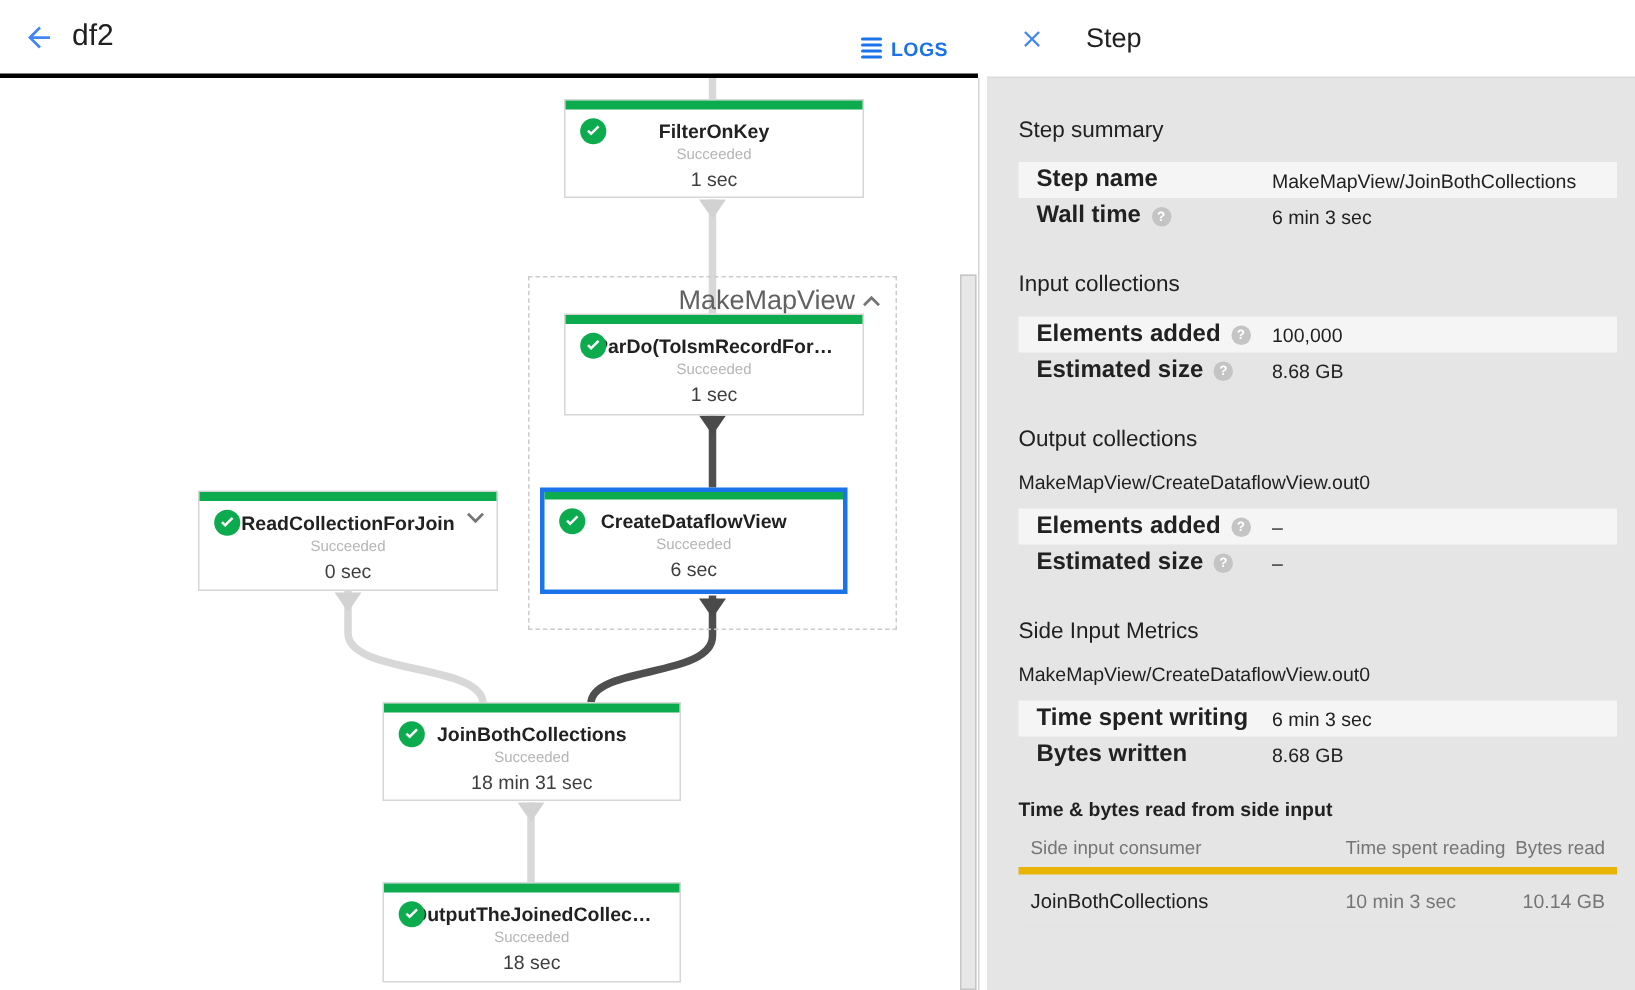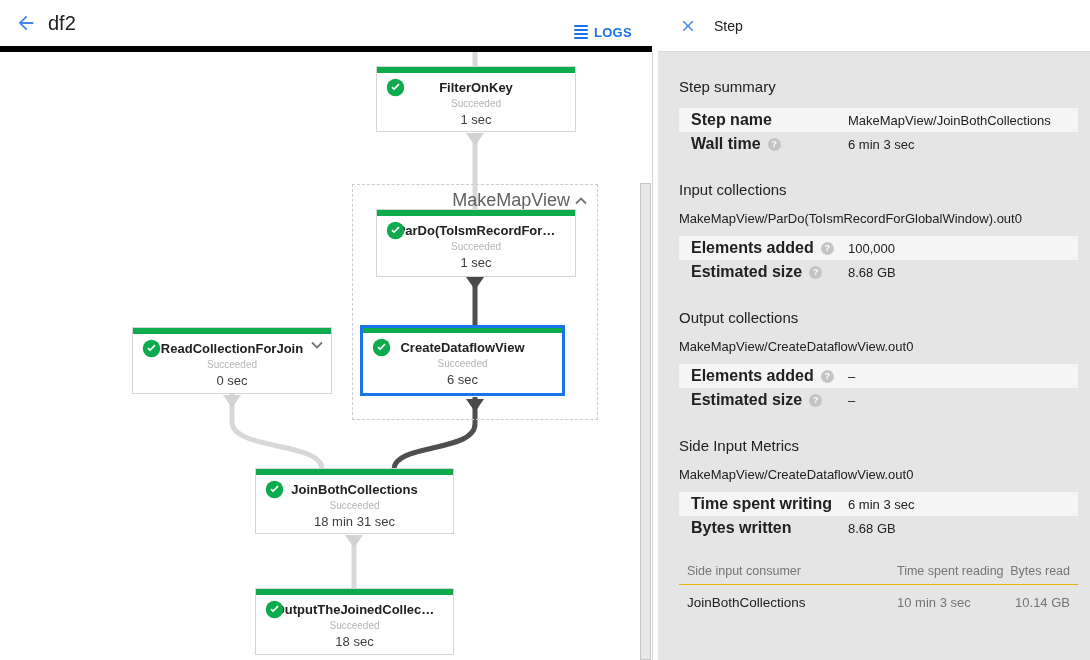--- a/index.html
+++ b/index.html
@@ -4,37 +4,37 @@
 <style>
   * { box-sizing: border-box; margin: 0; padding: 0; }
   html,body { width:1090px; height:660px; }
   body {
     font-family: "Liberation Sans", sans-serif;
     background:#ffffff; color:#212121; position:relative; overflow:hidden;
   }
   
   .app-header {
     position:absolute; left:0; top:0; width:652px; height:52px;
-    background:#fff; border-bottom:6px solid #000000; z-index:30;
+    background:#fff; border-bottom:3px solid #000000; z-index:30;
     display:flex; align-items:center;
   }
   .back-btn { width:40px; height:40px; margin-left:6px; display:flex; align-items:center; justify-content:center; cursor:pointer; }
   .app-title { font-size:20px; color:#212121; margin-left:2px; }
   .logs-btn { position:absolute; right:20px; top:0; height:64px; display:flex; align-items:center; gap:6px; cursor:pointer; }
   .logs-icon { display:flex; flex-direction:column; gap:2px; }
   .logs-icon span { width:14px; height:2px; background:#1a73e8; border-radius:1px; }
   .logs-label { color:#1a73e8; font-size:13px; font-weight:bold; letter-spacing:0.3px; }
 
   .panel-header {
     position:absolute; left:658px; top:0; width:432px; height:52px;
     background:#fff; border-bottom:1px solid #dcdcdc; z-index:30;
     display:flex; align-items:center;
   }
   .close-btn { width:40px; height:40px; margin-left:10px; display:flex; align-items:center; justify-content:center; cursor:pointer; }
-  .panel-title { font-size:14px; color:#212121; margin-left:6px; }
+  .panel-title { font-size:18px; color:#212121; margin-left:16px; }
 
   .divider { position:absolute; left:652px; top:52px; width:1px; height:608px; background:#d5d5d5; }
   .scroll-thumb {
     position:absolute; left:640px; top:183px; width:11px; height:477px;
     background:#e7e7e7; border:1px solid #c6c6c6; cursor:pointer;
   }
 
   
   .graph { position:absolute; left:0; top:52px; width:652px; height:608px; }
   .edges { position:absolute; left:0; top:0; }
@@ -76,21 +76,21 @@
   .kv-label { width:157px; display:flex; align-items:center; gap:7px; font-size:16px; font-weight:bold; color:#212121; flex-shrink:0; }
   .kv-value { font-size:13px; color:#212121; }
   .help-icon {
     width:13px; height:13px; border-radius:50%; background:#c4c4c4; flex-shrink:0;
     display:inline-flex; align-items:center; justify-content:center; cursor:pointer;
   }
   .help-icon::after { content:"?"; color:#fff; font-size:9px; font-weight:bold; line-height:1; }
 
   .tbl { margin-top:-8px; }
   .tbl-title { font-size:13px; font-weight:bold; color:#212121; margin-bottom:4px; }
-  .tbl-header { display:flex; align-items:center; padding:7px 8px 6px 8px; border-bottom:1px solid #eab308; }
+  .tbl-header { display:flex; align-items:center; padding:7px 8px 6px 8px; border-bottom:5px solid #eab308; }
   .tbl-header span { font-size:12.5px; color:#757575; }
   .tbl-row { display:flex; align-items:center; padding:10px 8px; border-bottom:1px solid #e3e3e3; }
   .col-consumer { width:210px; flex-shrink:0; }
   .col-time { width:112px; flex-shrink:0; }
   .col-bytes { flex:1; text-align:right; }
   .tbl-row .col-consumer { font-size:13.5px; color:#212121; }
   .tbl-row .col-time, .tbl-row .col-bytes { font-size:13px; color:#757575; }
 </style>
 </head>
 <body>
@@ -256,21 +256,20 @@
             <span>Wall time</span>
             <span class="help-icon"></span>
           </span>
         <span class="kv-value">6 min 3 sec</span>
       </div>
     </div>
   </div>
 
   <div class="section">
     <div class="section-heading">Input collections</div>
-    <div class="collection-name">MakeMapView/ParDo(ToIsmRecordForGlobalWindow).out0</div>
     <div class="kv-rows">
       <div class="kv-row alt">
         <span class="kv-label">
             <span>Elements added</span>
             <span class="help-icon"></span>
           </span>
         <span class="kv-value">100,000</span>
       </div>
       <div class="kv-row">
         <span class="kv-label">
@@ -316,20 +315,21 @@
       <div class="kv-row">
         <span class="kv-label">
             <span>Bytes written</span>
           </span>
         <span class="kv-value">8.68 GB</span>
       </div>
     </div>
   </div>
 
   <div class="tbl">
+    <div class="tbl-title">Time &amp; bytes read from side input</div>
     <div class="tbl-header">
       <span class="col-consumer">Side input consumer</span>
       <span class="col-time">Time spent reading</span>
       <span class="col-bytes">Bytes read</span>
     </div>
     <div class="tbl-row">
       <span class="col-consumer">JoinBothCollections</span>
       <span class="col-time">10 min 3 sec</span>
       <span class="col-bytes">10.14 GB</span>
     </div>

